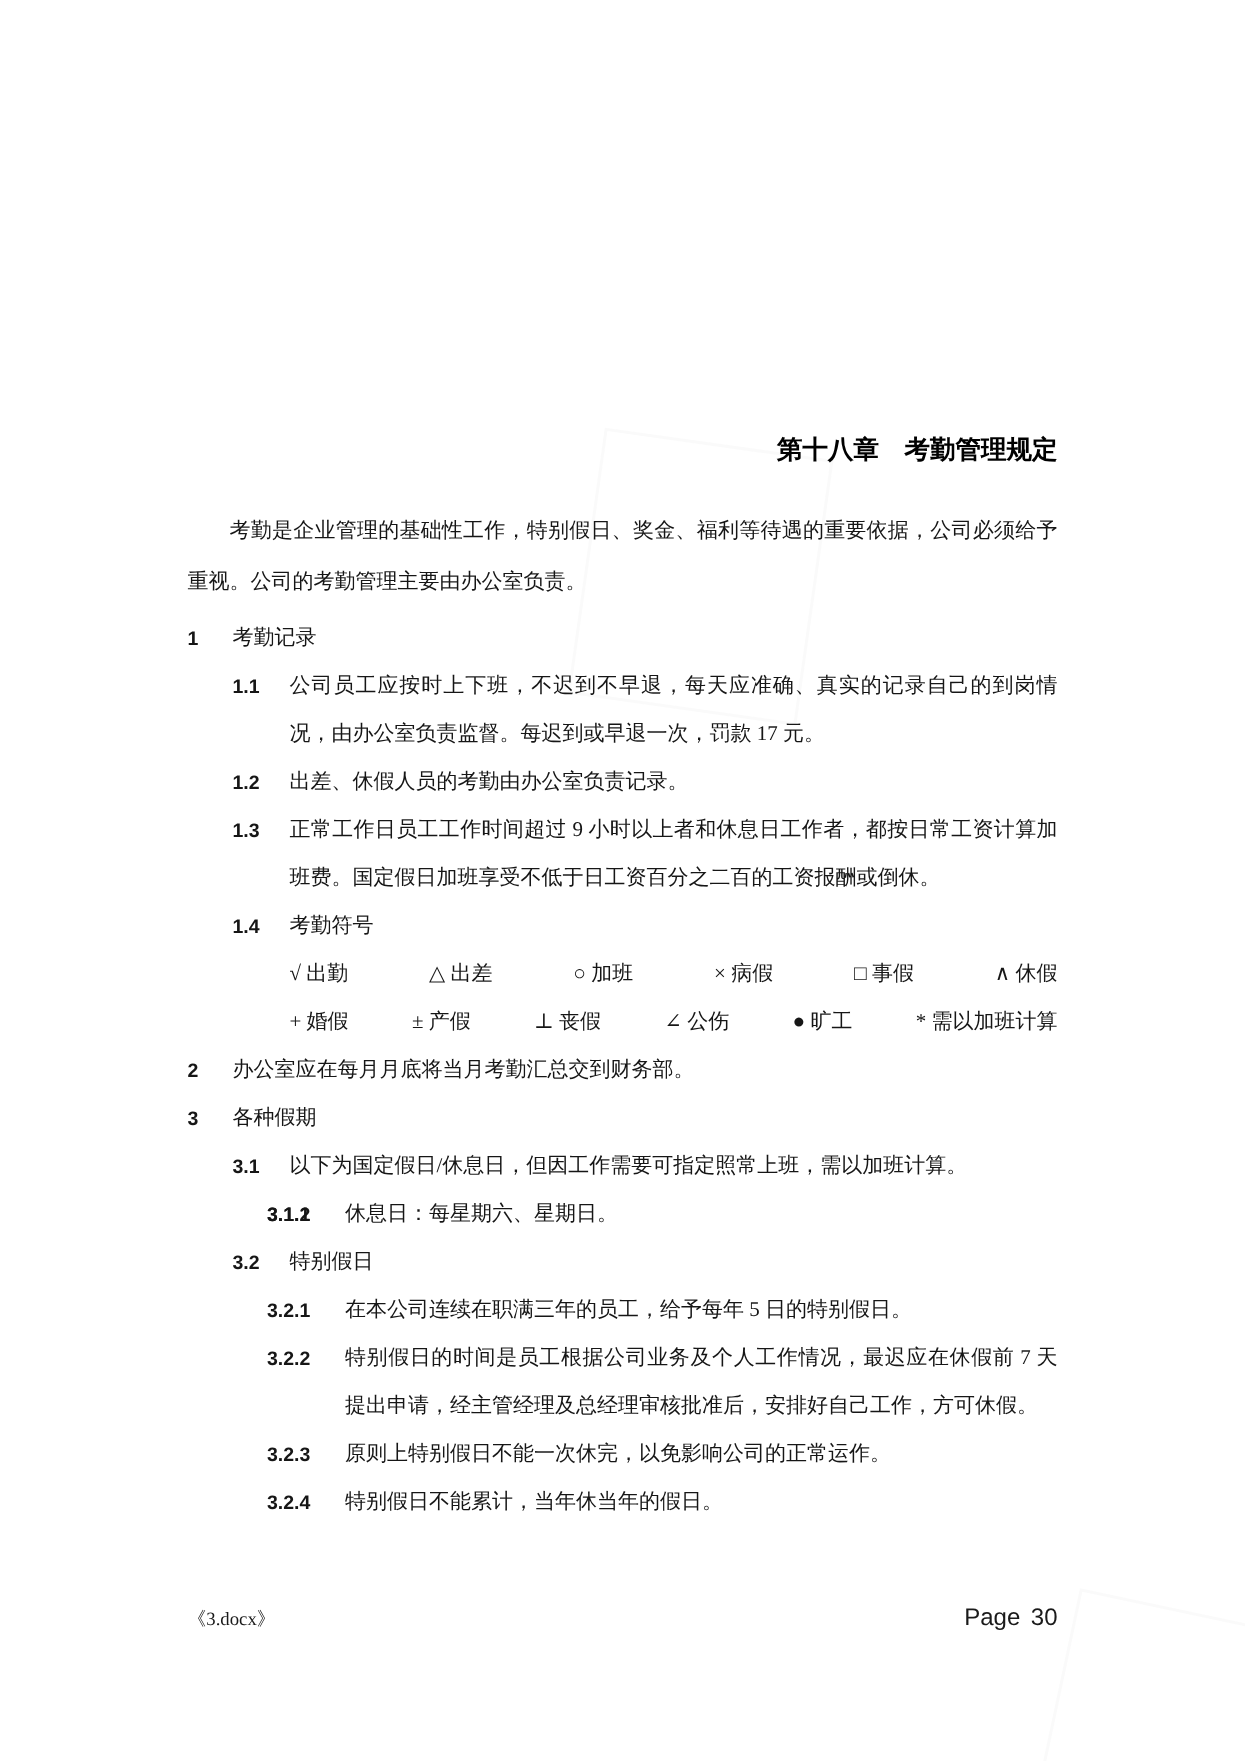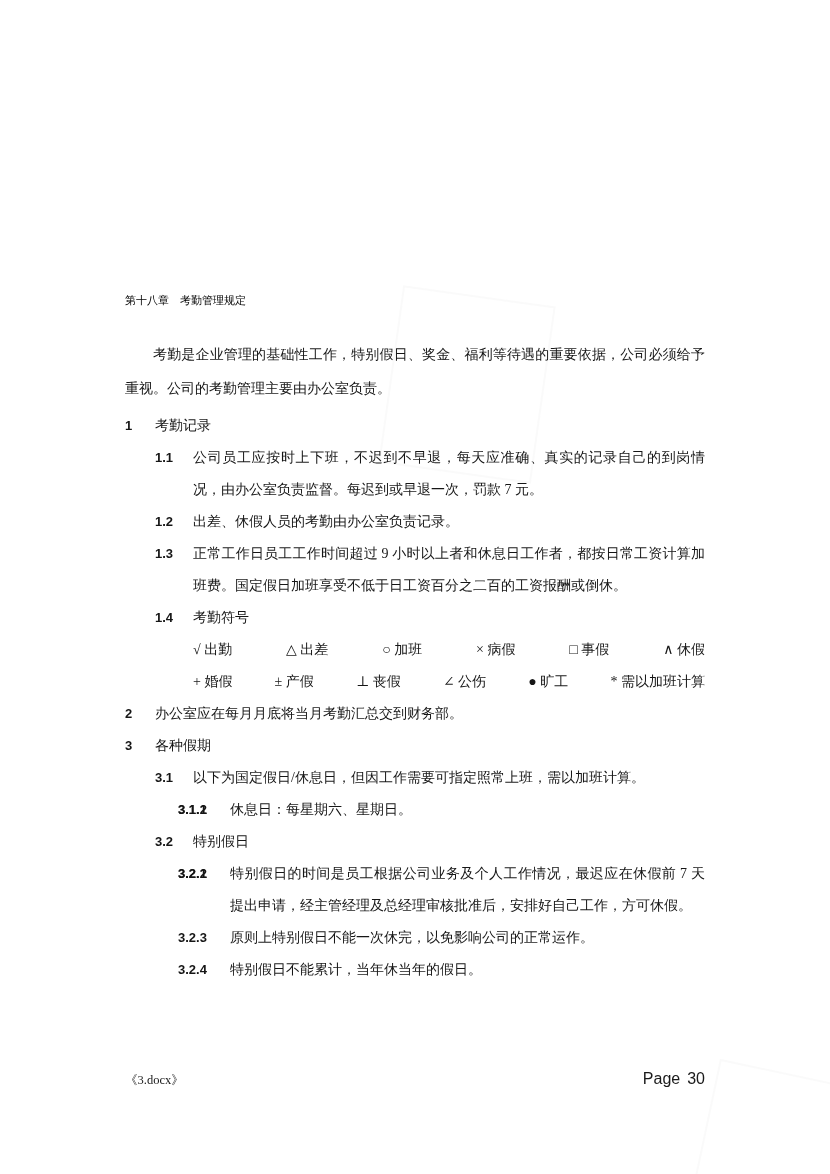--- a/index.html
+++ b/index.html
@@ -27,23 +27,23 @@
     border:2px solid #9a9a9a;
     transform:rotate(12deg);
   }
   .content{
     position:absolute;
     left:125px;top:0;
     width:580px;
   }
   .title{
     margin:288px 0 0 0;
-    text-align:left;
-    font-size:11px;
-    font-weight:normal;
+    text-align:right;
+    font-size:17px;
+    font-weight:bold;
     color:#000;
     line-height:24px;
   }
   .intro{
     margin:26px 0 4px 0;
     font-size:14px;
     line-height:34px;
     text-align:justify;
     text-indent:2em;
   }
@@ -103,21 +103,21 @@
 
     <p class="intro">考勤是企业管理的基础性工作，特别假日、奖金、福利等待遇的重要依据，公司必须给予重视。公司的考勤管理主要由办公室负责。</p>
 
     <div class="line lvl1">
       <span class="num">1</span>
       <span class="txt">考勤记录</span>
     </div>
 
     <div class="line lvl2">
       <span class="num">1.1</span>
-      <span class="txt">公司员工应按时上下班，不迟到不早退，每天应准确、真实的记录自己的到岗情况，由办公室负责监督。每迟到或早退一次，罚款 7 元。</span>
+      <span class="txt">公司员工应按时上下班，不迟到不早退，每天应准确、真实的记录自己的到岗情况，由办公室负责监督。每迟到或早退一次，罚款 17 元。</span>
     </div>
 
     <div class="line lvl2">
       <span class="num">1.2</span>
       <span class="txt">出差、休假人员的考勤由办公室负责记录。</span>
     </div>
 
     <div class="line lvl2">
       <span class="num">1.3</span>
       <span class="txt">正常工作日员工工作时间超过 9 小时以上者和休息日工作者，都按日常工资计算加班费。国定假日加班享受不低于日工资百分之二百的工资报酬或倒休。</span>
@@ -170,20 +170,21 @@
       <span class="txt">休息日：每星期六、星期日。</span>
     </div>
 
     <div class="line lvl2">
       <span class="num">3.2</span>
       <span class="txt">特别假日</span>
     </div>
 
     <div class="line lvl3">
       <span class="num">3.2.1</span>
+      <span class="txt">在本公司连续在职满三年的员工，给予每年 5 日的特别假日。</span>
     </div>
 
     <div class="line lvl3">
       <span class="num">3.2.2</span>
       <span class="txt">特别假日的时间是员工根据公司业务及个人工作情况，最迟应在休假前 7 天提出申请，经主管经理及总经理审核批准后，安排好自己工作，方可休假。</span>
     </div>
 
     <div class="line lvl3">
       <span class="num">3.2.3</span>
       <span class="txt">原则上特别假日不能一次休完，以免影响公司的正常运作。</span>

